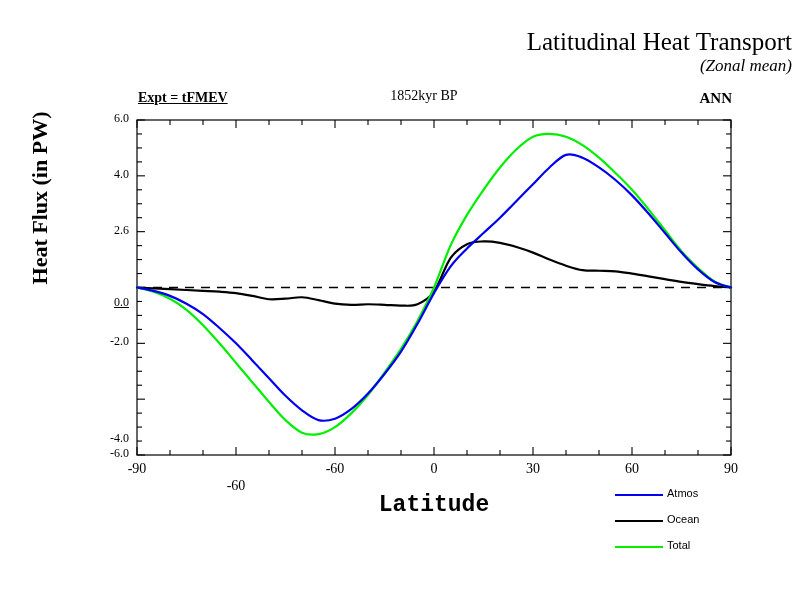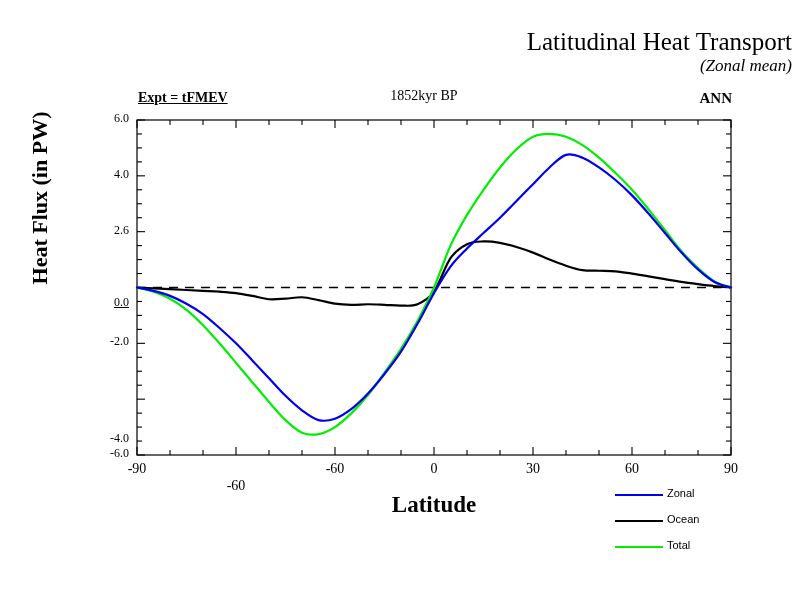--- a/index.html
+++ b/index.html
@@ -89,21 +89,21 @@
   }
 
   #xlabel {
     position: absolute;
     left: 137px;
     width: 594px;
     top: 492px;
     text-align: center;
     font-size: 23px;
     font-weight: bold;
-    font-family: Liberation Serif, serif;
+    font-family: Liberation Mono, monospace;
   }
 
   .ytick-label {
     position: absolute;
     right: 0;
     width: 46px;
     text-align: right;
     font-size: 12px;
     font-family: "Liberation Serif", serif;
     line-height: 1;
@@ -274,21 +274,21 @@
       <div class="xtick-label" style="left: 335px; top: 461px;">-60</div>
       <div class="xtick-label" style="left: 434px; top: 461px;">0</div>
       <div class="xtick-label" style="left: 533px; top: 461px;">30</div>
       <div class="xtick-label" style="left: 632px; top: 461px;">60</div>
       <div class="xtick-label" style="left: 731px; top: 461px;">90</div>
     </div>
 
   <div id="legend">
       <div class="legend-row">
         <div class="legend-swatch" style="background: rgb(0, 0, 238);"></div>
-        <div class="legend-text">Zonal</div>
+        <div class="legend-text">Atmos</div>
       </div>
       <div class="legend-row">
         <div class="legend-swatch" style="background: rgb(0, 0, 0);"></div>
         <div class="legend-text">Ocean</div>
       </div>
       <div class="legend-row">
         <div class="legend-swatch" style="background: rgb(0, 238, 0);"></div>
         <div class="legend-text">Total</div>
       </div>
     </div>

